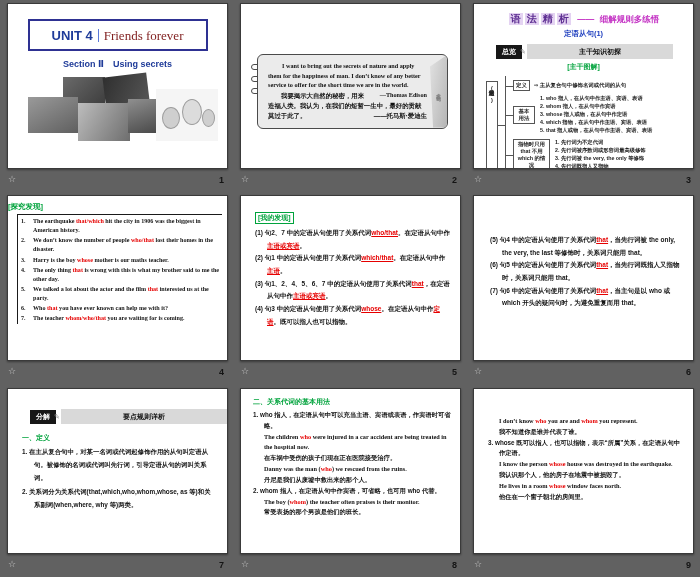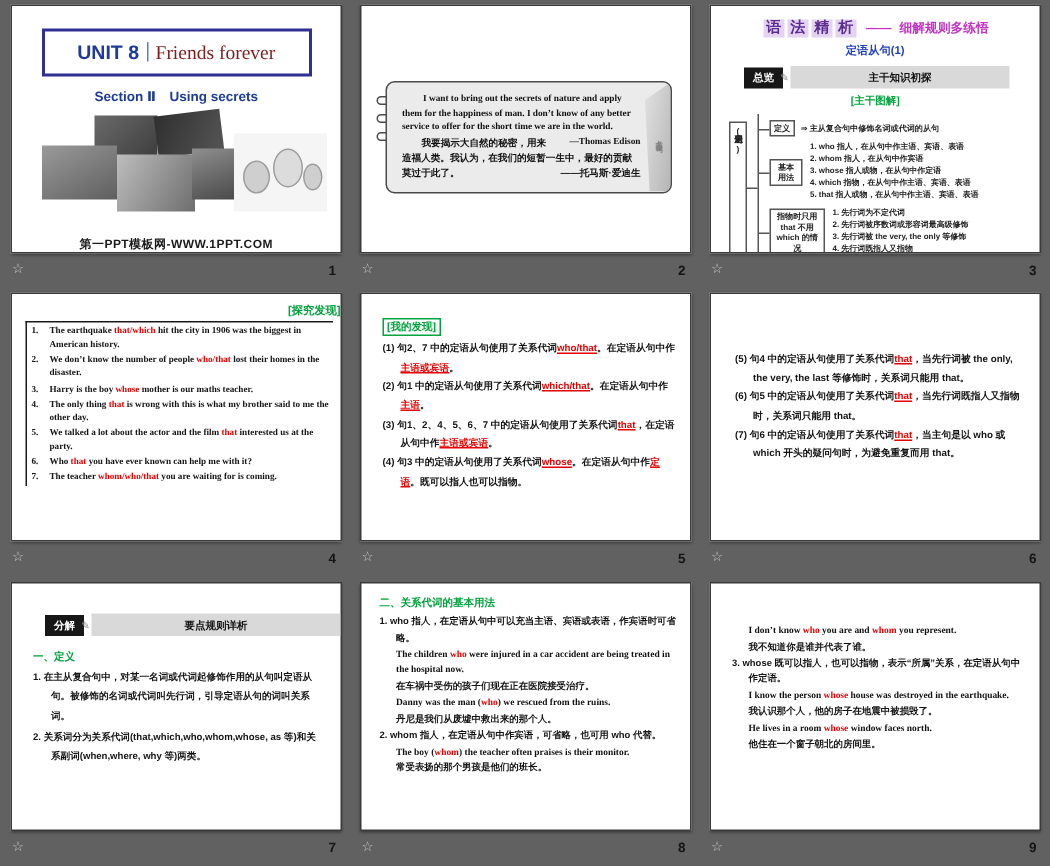--- a/index.html
+++ b/index.html
@@ -61,21 +61,21 @@
   .s3-link{width:7px;border-top:1px solid #555;flex-shrink:0;}
   .s3-branches{flex:1;border-left:1px solid #555;}
   .s3-branch{display:flex;align-items:center;position:relative;padding-left:7px;margin:4px 0;}
   .s3-branch::before{content:"";position:absolute;left:0;top:50%;width:7px;border-top:1px solid #555;}
   .s3-bbox{border:1px solid #555;font-size:5.4px;font-weight:bold;padding:1px 2px;text-align:center;flex-shrink:0;color:#222;}
   .s3-bbox.narrow{width:37px;}
   .s3-deftext{font-size:5.4px;font-weight:bold;margin-left:4px;color:#222;}
   .s3-items{margin-left:5px;font-size:5.3px;font-weight:bold;line-height:1.5;color:#222;}
 
   
-  .s4-title{text-align:right;color:#00a33c;font-weight:bold;font-size:7.5px;margin-top:6px;}
+  .s4-title{text-align:left;color:#00a33c;font-weight:bold;font-size:7.5px;margin-top:6px;}
   .s4-list{margin:2px 5px 0 9px;border-top:1px solid #1a1a1a;border-left:1px solid #1a1a1a;padding:2px 1px 0 3px;}
   .s4-item{display:flex;font-family:"Liberation Serif","DejaVu Serif",serif;font-size:6.1px;font-weight:600;color:#141414;line-height:1.5;margin-bottom:1px;}
   .s4-n{width:12px;flex-shrink:0;}
 
   
   .s5-title{color:#00a33c;font-weight:bold;font-size:7px;border:1px solid #00a33c;display:inline-block;padding:0 2px;margin:16px 0 3px 14px;}
   .s5-body{margin:0 10px 0 14px;}
   .s6-body{margin:38px 10px 0 16px;}
   .s56-item{font-size:6.5px;font-weight:bold;color:#131313;line-height:1.95;padding-left:12px;text-indent:-12px;}
 
@@ -94,36 +94,35 @@
   .blk-zht{font-size:6.3px;font-weight:bold;color:#131313;line-height:1.72;padding-left:11px;}
 </style>
 </head>
 <body>
 
 <div class="grid">
 
   <div class="cell">
     <div class="slide">
       <div class="s1-box">
-        <span class="s1-unit">UNIT 8</span><span class="s1-sep"></span><span class="s1-title">Friends forever</span>
+        <span class="s1-unit">UNIT 4</span><span class="s1-sep"></span><span class="s1-title">Friends forever</span>
       </div>
       <div class="s1-section">Section Ⅱ　Using secrets</div>
       <div class="s1-collage">
         <div class="ph ph1"></div>
         <div class="ph ph2"></div>
         <div class="ph ph3"></div>
         <div class="ph ph4"></div>
         <div class="ph ph5"></div>
         <div class="cartoon">
           <div class="blob b1"></div>
           <div class="blob b2"></div>
           <div class="blob b3"></div>
         </div>
       </div>
-      <div class="s1-footer">第一PPT模板网-WWW.1PPT.COM</div>
     </div>
     <div class="cellfoot">
       <span class="star">☆</span>
       <span class="num">1</span>
     </div>
   </div>
 
   <div class="cell">
     <div class="slide">
       <div class="s2-wrap">

